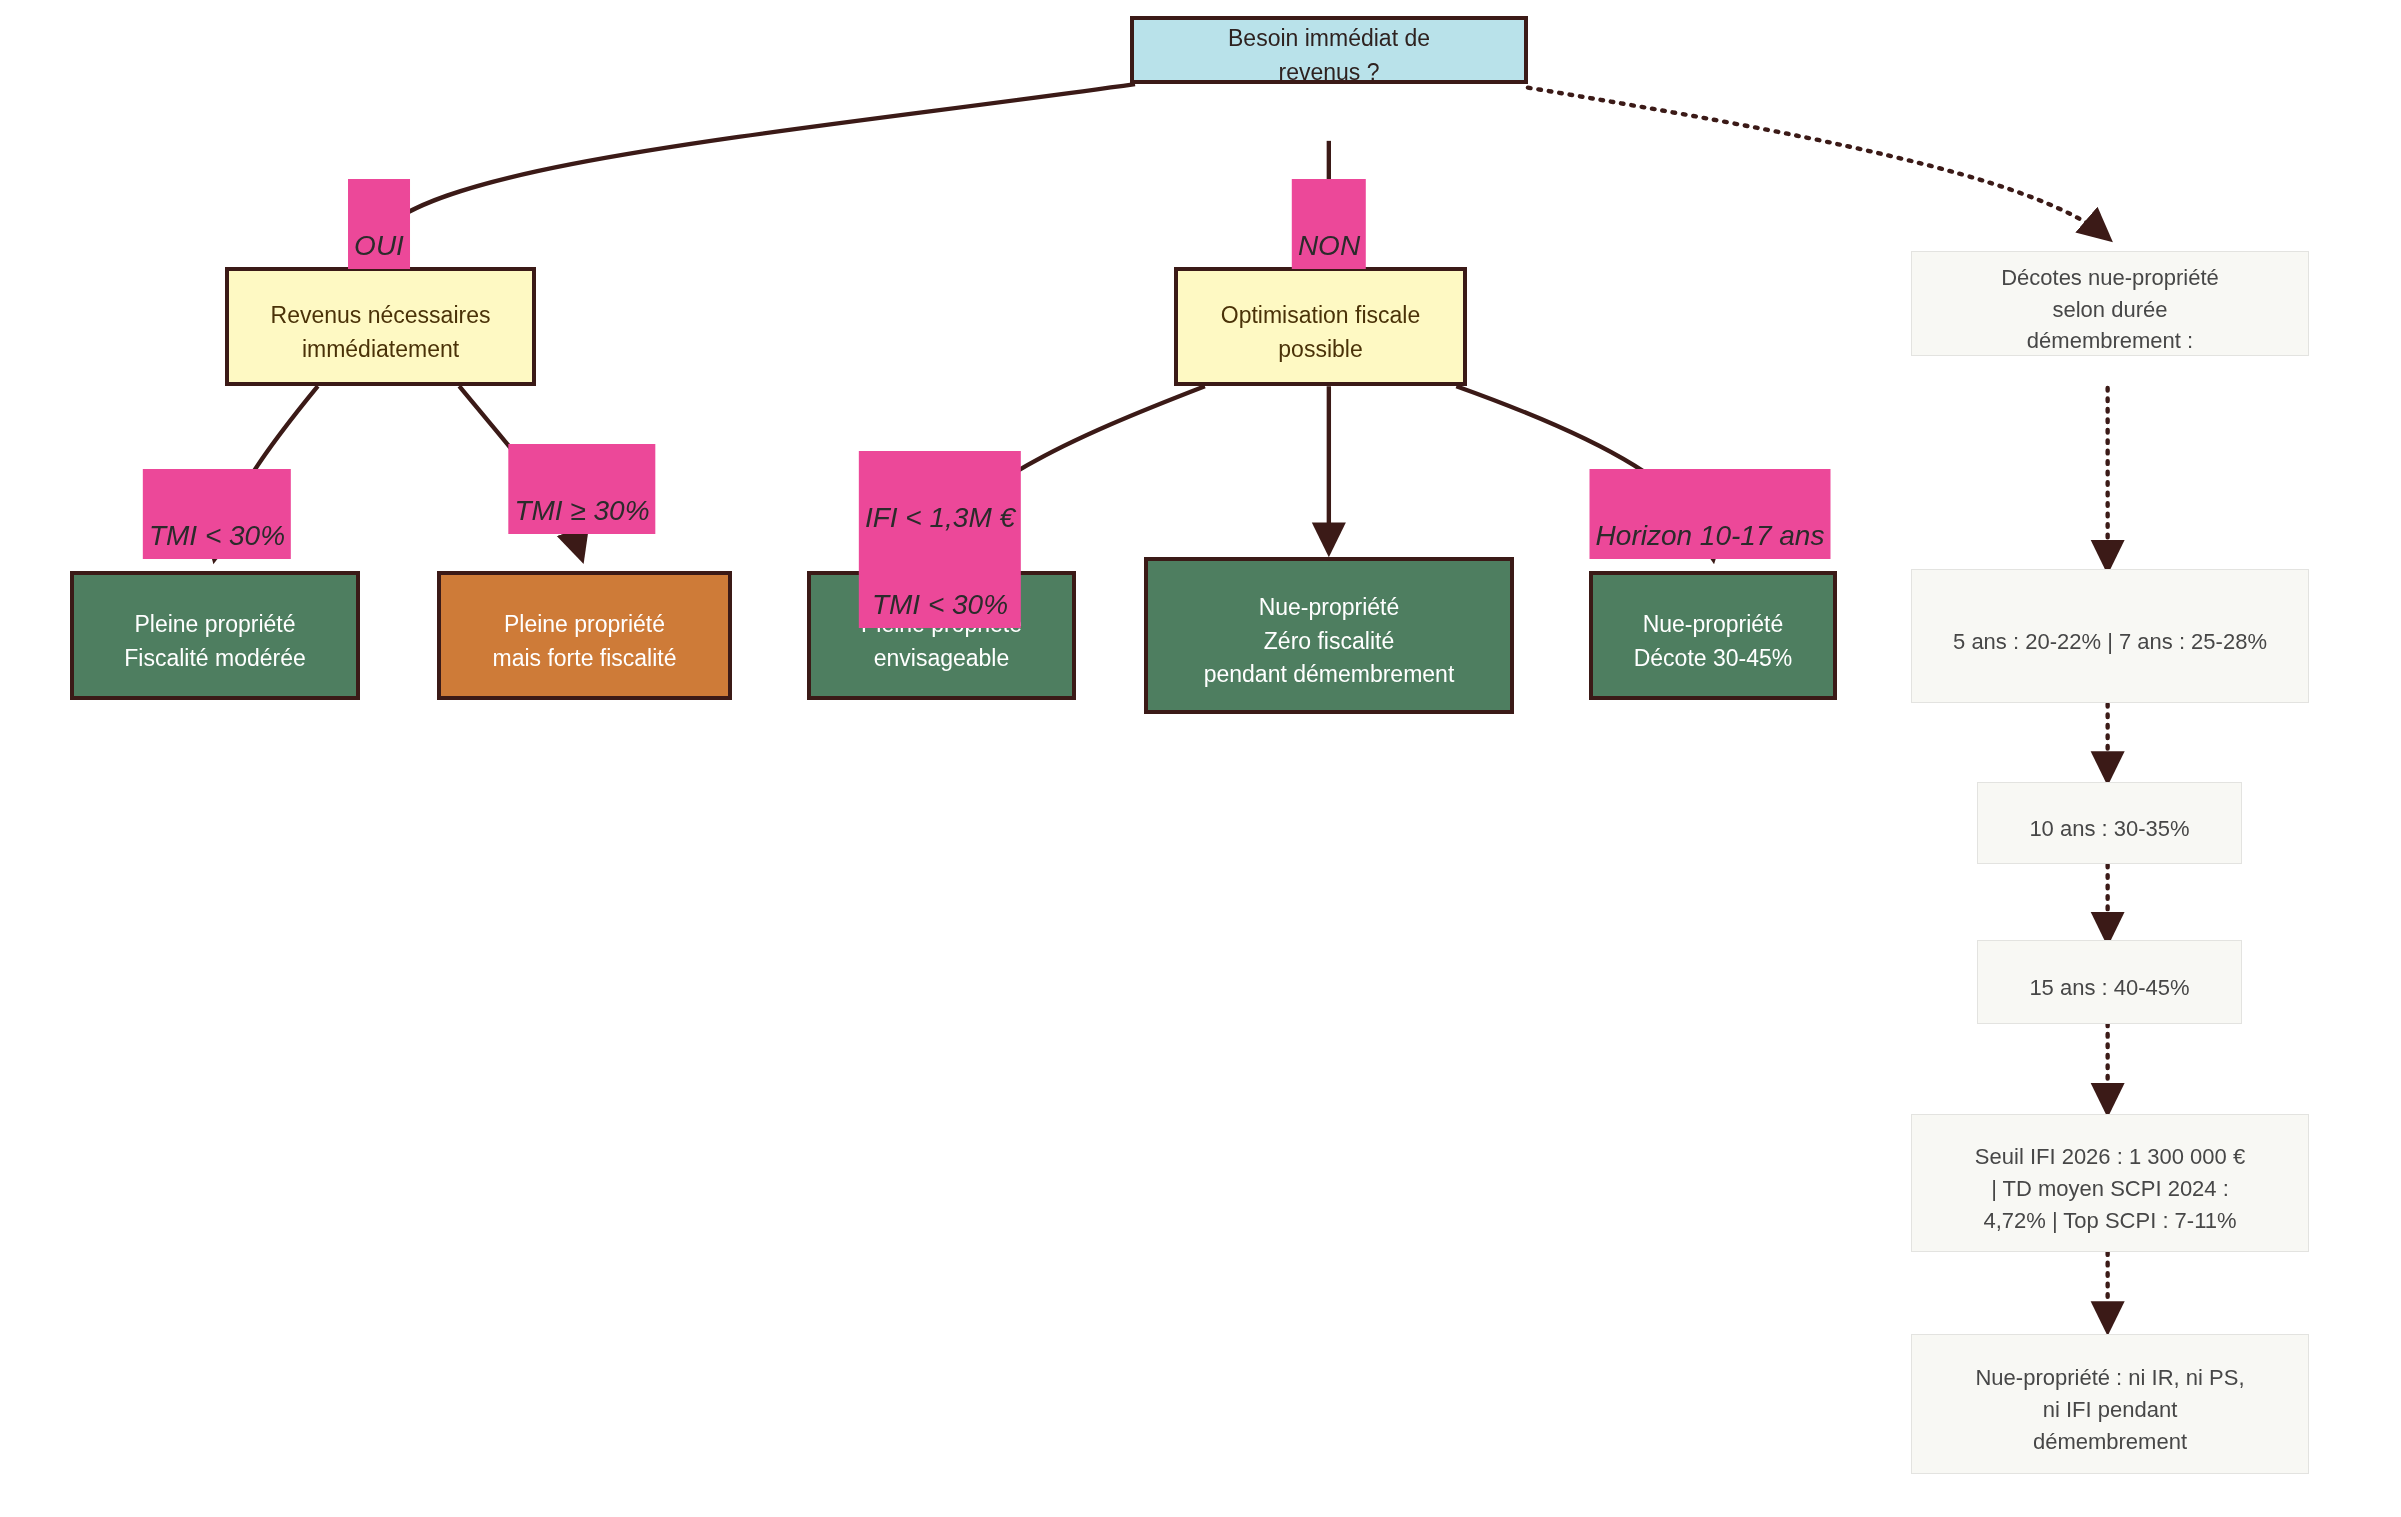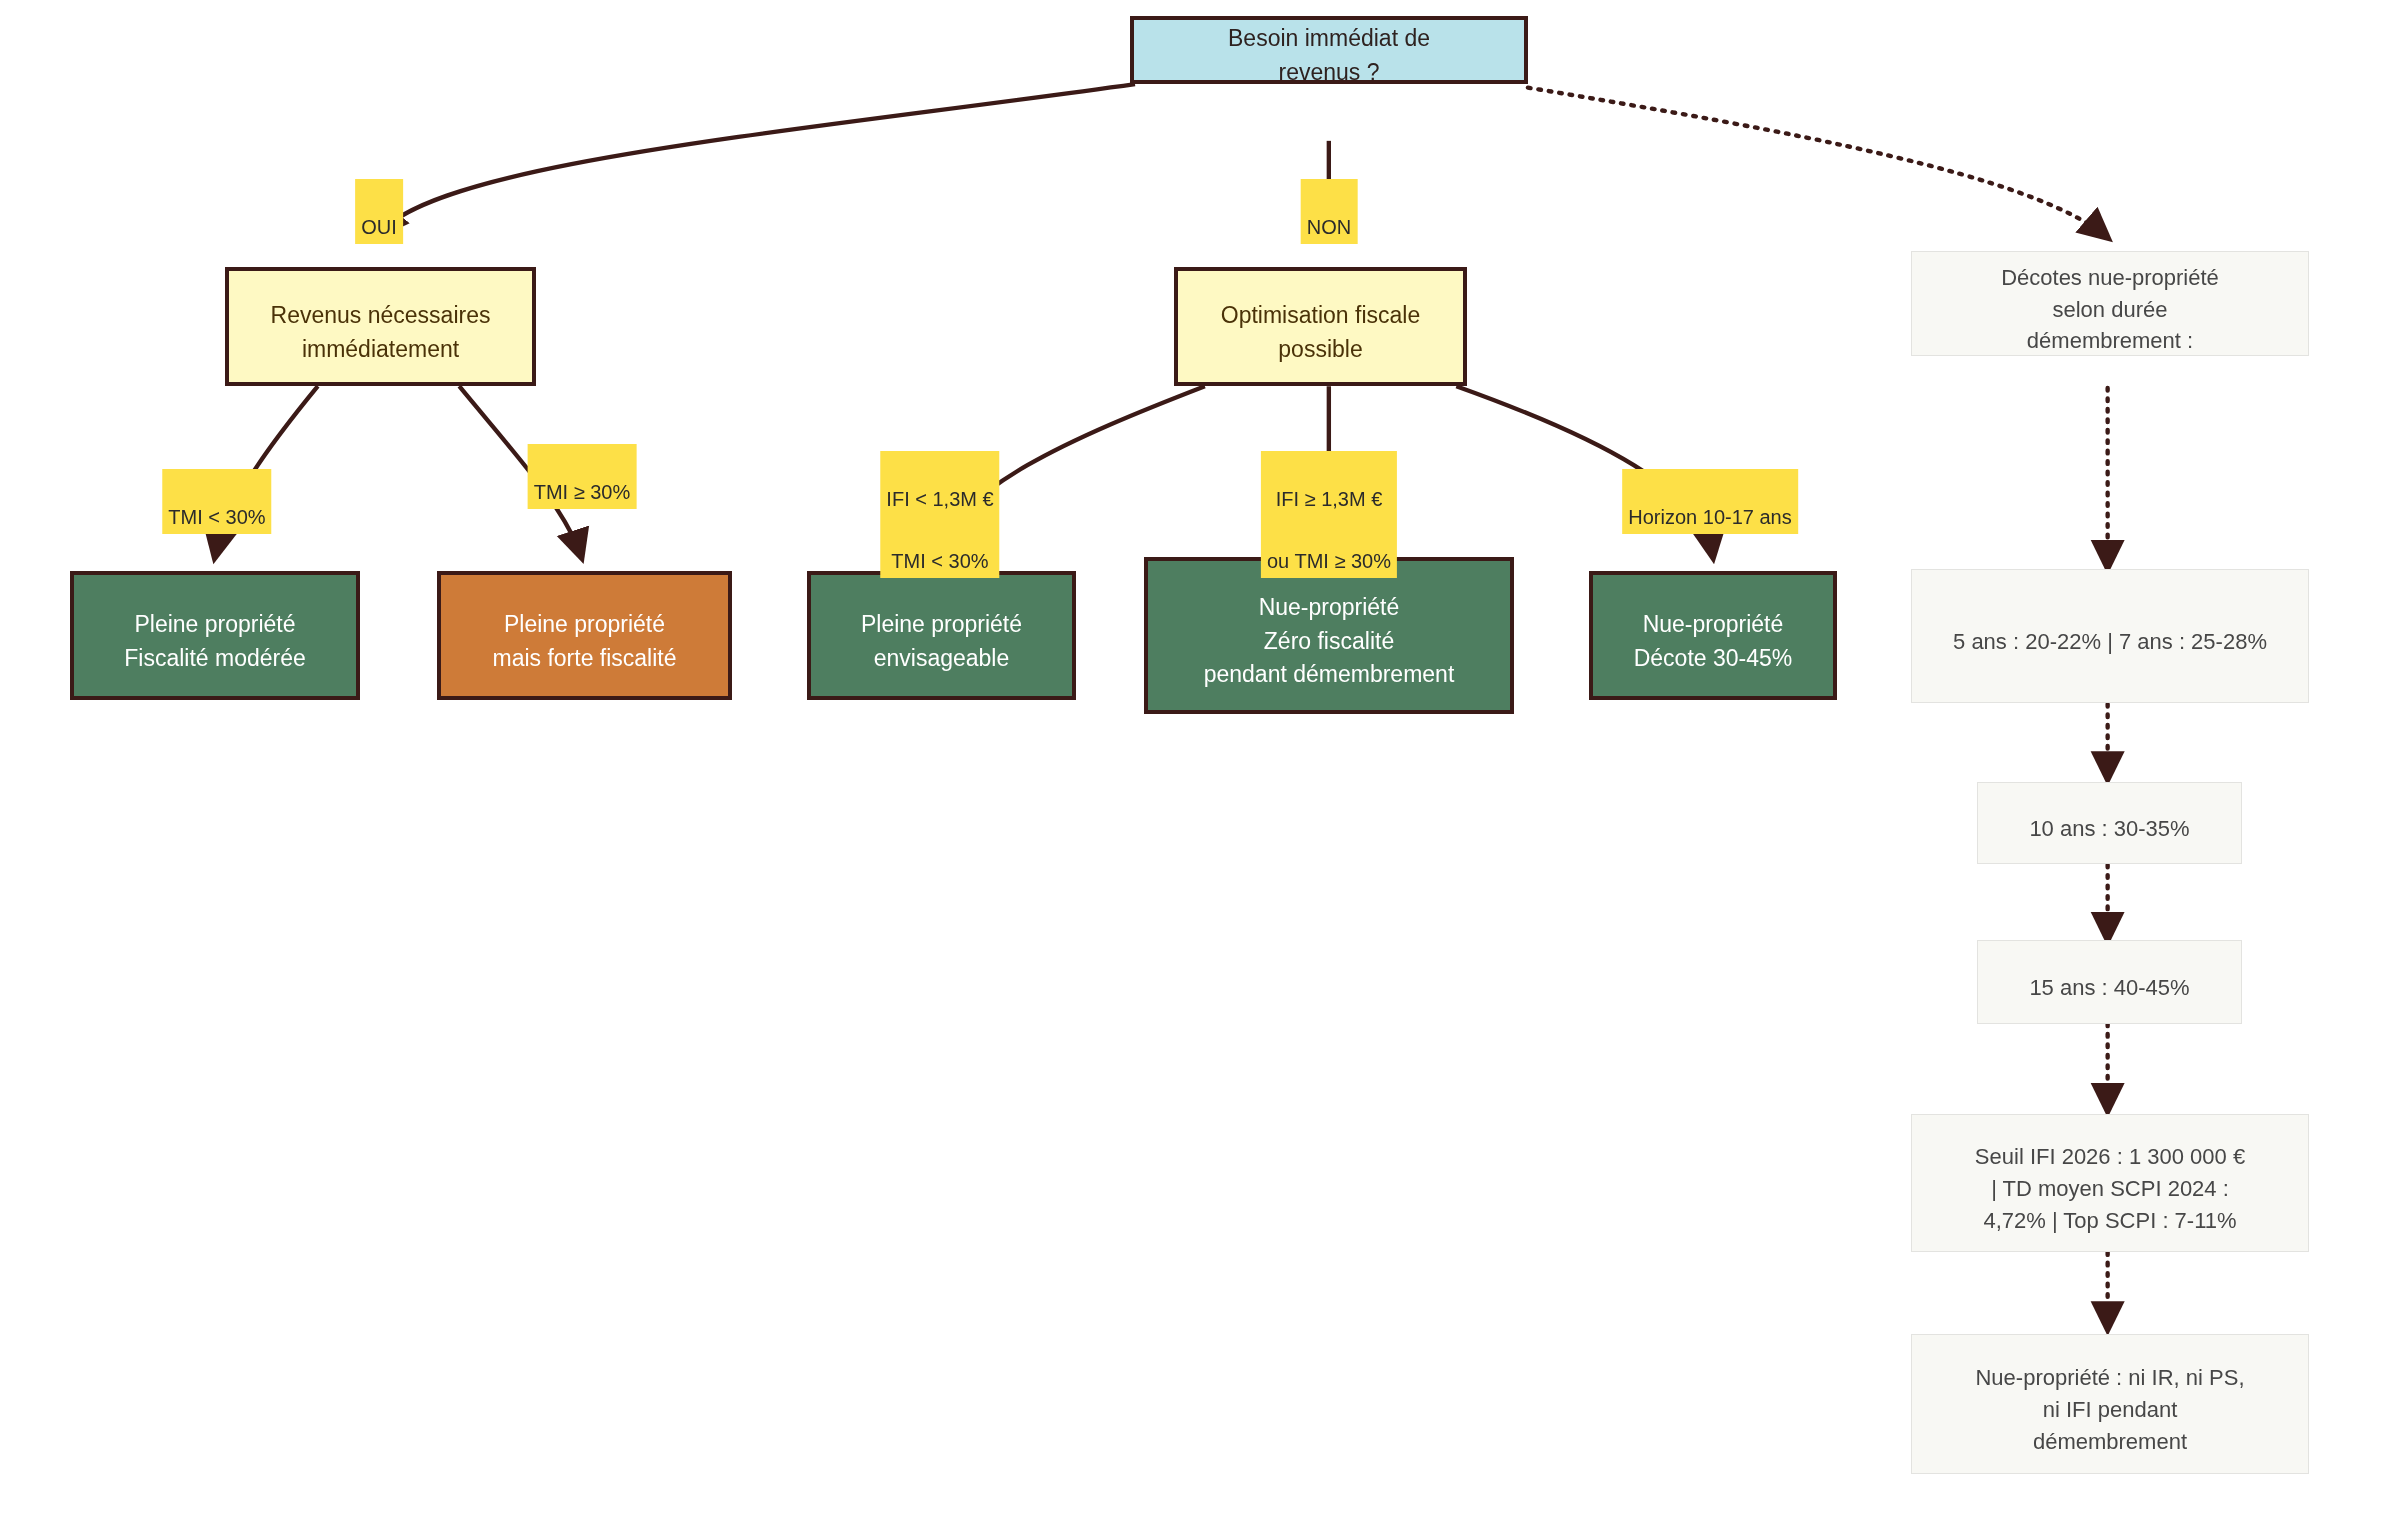--- a/index.html
+++ b/index.html
@@ -65,29 +65,30 @@
     font-size: 23px;
   }
   .n-note {
     background: #F8F8F4;
     border: 1.7px solid #E3E3E0;
     color: #474747;
     font-size: 22px;
   }
   .edge-label {
     position: absolute;
-    background: #fde047;
+    background: #ec4899;
     color: #2B2B2B;
-    font-size: 20px;
+    font-size: 28px;
     line-height: 1.55;
     padding: 1.7px 6.1px;
     white-space: pre-line;
     text-align: center;
     box-sizing: border-box;
     transform: translateX(-50%);
+    font-style: italic;
   }
 </style>
 </head>
 <body>
 
 <div id="canvas">
 
   <svg class="edges" viewBox="0 0 2750 1738">
     <defs>
       <marker id="arrow" markerWidth="9" markerHeight="9" refX="6.4" refY="4.5" orient="auto" markerUnits="strokeWidth">
@@ -211,24 +212,19 @@
   <div class="edge-label" style="left:582px; top:444px;">
     <span>TMI ≥ 30%</span>
   </div>
 
   <div class="edge-label" style="left:940px; top:451px;">
     <span>IFI &lt; 1,3M €
 
 TMI &lt; 30%</span>
   </div>
 
-  <div class="edge-label" style="left:1329px; top:451px;">
-    <span>IFI ≥ 1,3M €
-
-ou TMI ≥ 30%</span>
-  </div>
 
   <div class="edge-label" style="left:1710px; top:469px;">
     <span>Horizon 10-17 ans</span>
   </div>
 
 </div>
 
 
 </body></html>

